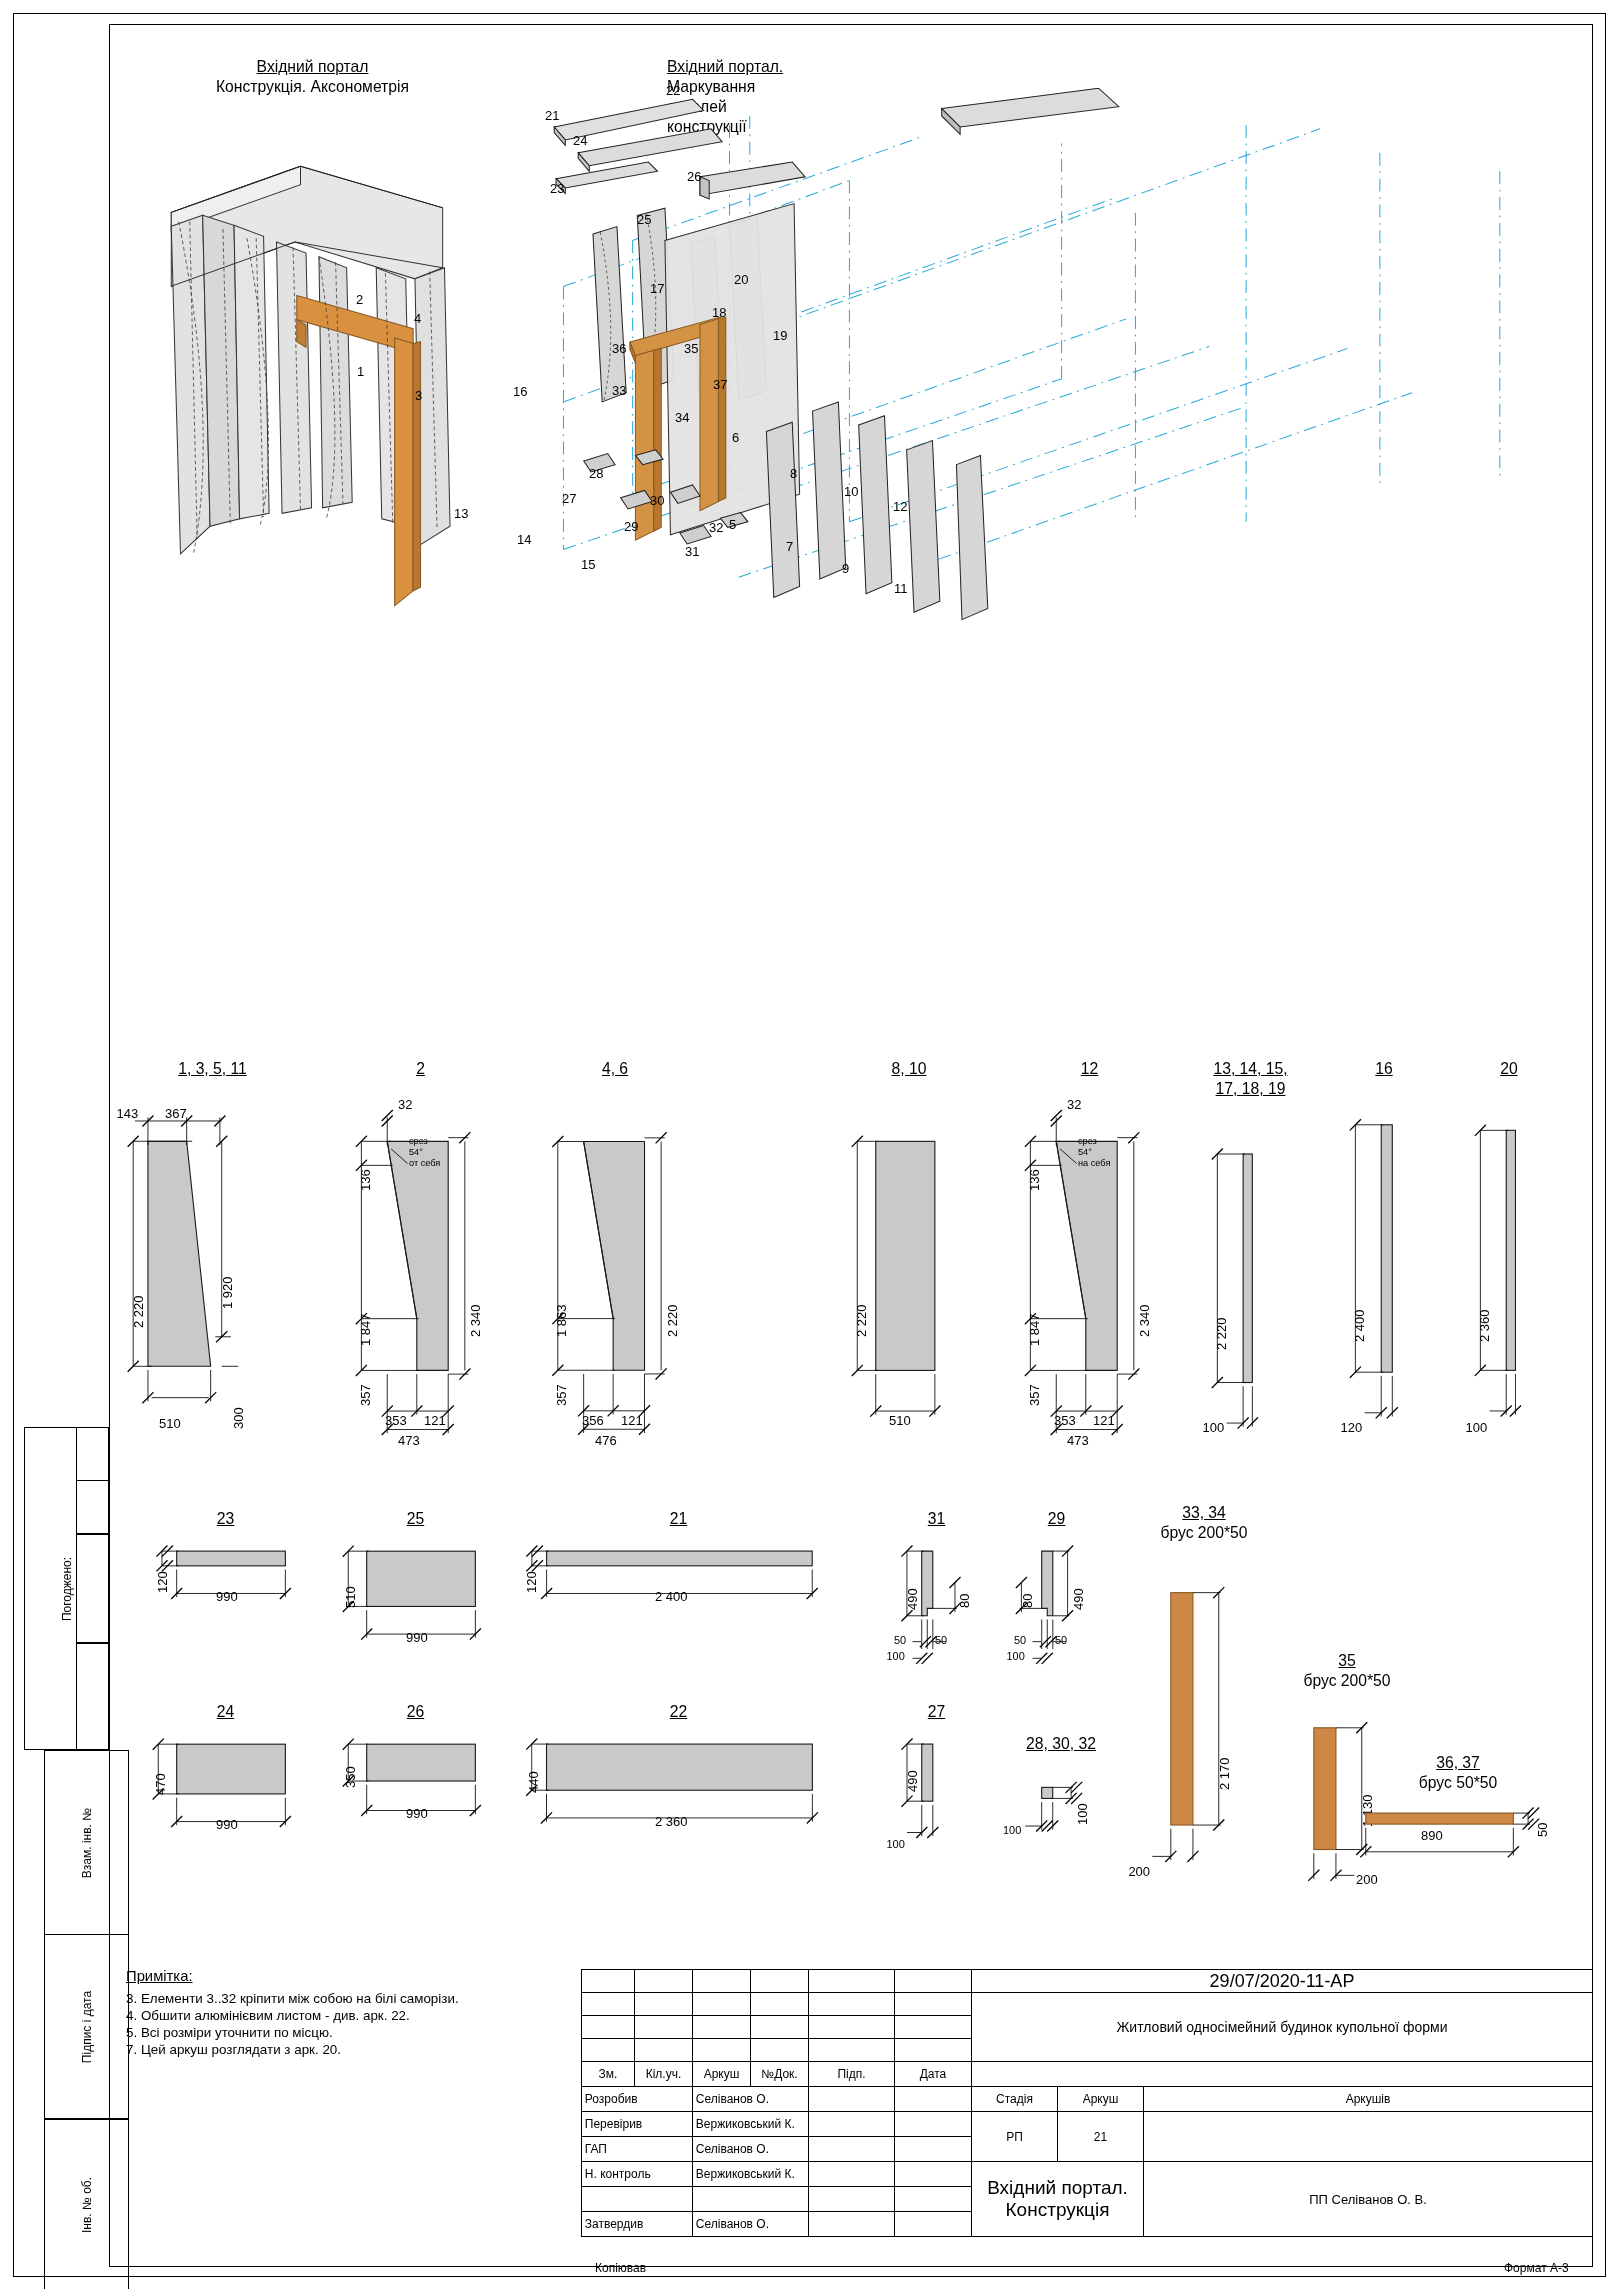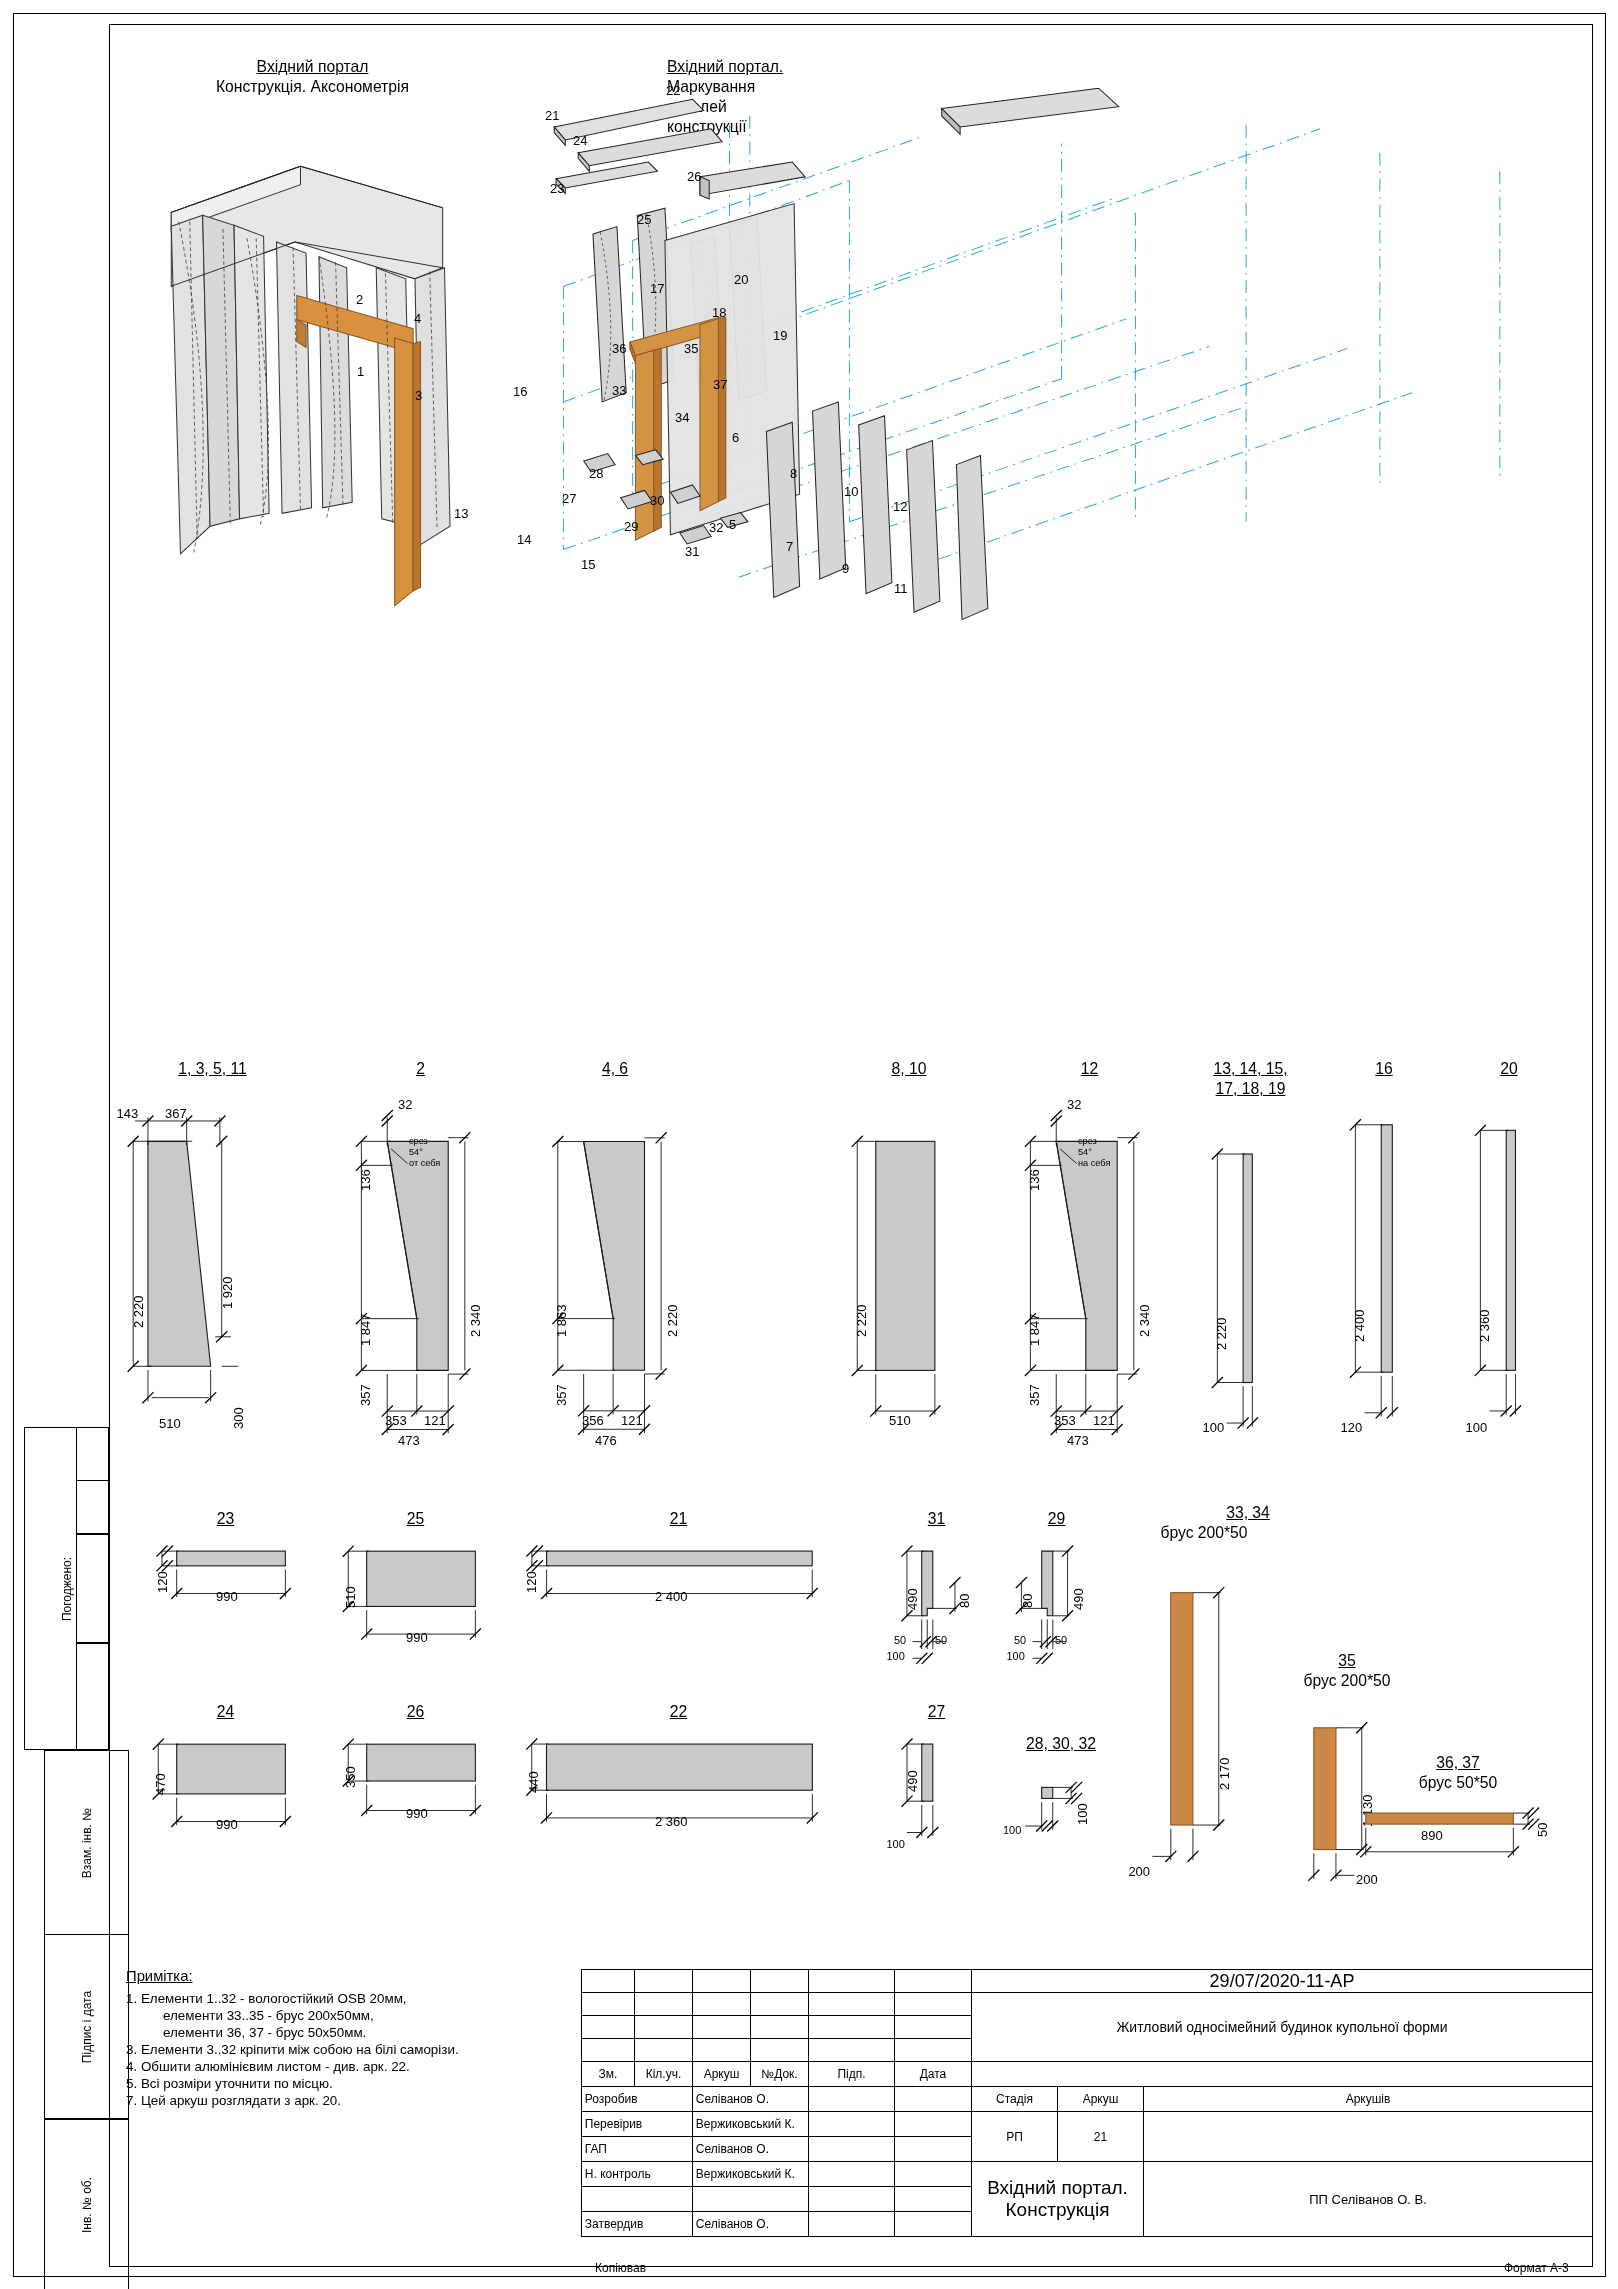--- a/index.html
+++ b/index.html
@@ -694,21 +694,21 @@
       </g>
     </svg>
     <span class="dimv" style="left:70px;top:100px;">490</span>
     <span class="dimv" style="left:18.5px;top:98px;">80</span>
     <span class="dim dimsm" style="left:13px;top:124px;">50</span>
     <span class="dim dimsm" style="left:54px;top:124px;">50</span>
     <span class="dim dimsm" style="left:5.5px;top:140px;">100</span>
   </div>
 
   <div class="part" style="left:1121px;top:1504px;width:166px;height:369px;">
-    <span class="part-label" style="top:0;margin-left:44px;">33, 34</span>
+    <span class="part-label" style="top:0;">33, 34</span>
     <span class="part-sub" style="top:20px;">брус 200*50</span>
     <svg style="position:absolute;left:0;top:46px;" width="166" height="314" viewBox="0 0 180 340">
       <rect x="54" y="46" width="24" height="252" fill="#cc8844" stroke="#8a5a24" stroke-width="1.2"></rect>
       <g stroke="#000" stroke-width="0.9" fill="none">
         <path d="M106,46 L106,298"></path>
           <path d="M78,46 L108,46"></path>
           <path d="M78,298 L108,298"></path>
         <path d="M54,302 L54,336"></path>
           <path d="M78,302 L78,336"></path>
         <path d="M34,332 L54,332"></path>
@@ -888,26 +888,20 @@
           <path d="M174,60 L186,48"></path>
       </g>
     </svg>
     <span class="dim" style="left:74px;top:74px;">890</span>
     <span class="dimv" style="left:188px;top:83px;">50</span>
   </div>
 
   <div id="notes" style="left:126px;top:1968px;width:443px;">
     <span class="nh">Примітка:</span>
     <ol>
-      <li>
-        <span>1.</span>
-        <span>Елементи 1..32 - вологостійкий OSB 20мм,</span>
-        <span class="cont">елементи 33..35 - брус 200х50мм,</span>
-        <span class="cont">елементи 36, 37 - брус 50х50мм.</span>
-      </li>
       <li>
         <span>3.</span>
         <span>Елементи 3..32 кріпити між собою на білі саморізи.</span>
       </li>
       <li>
         <span>4.</span>
         <span>Обшити алюмінієвим листом - див. арк. 22.</span>
       </li>
       <li>
         <span>5.</span>

